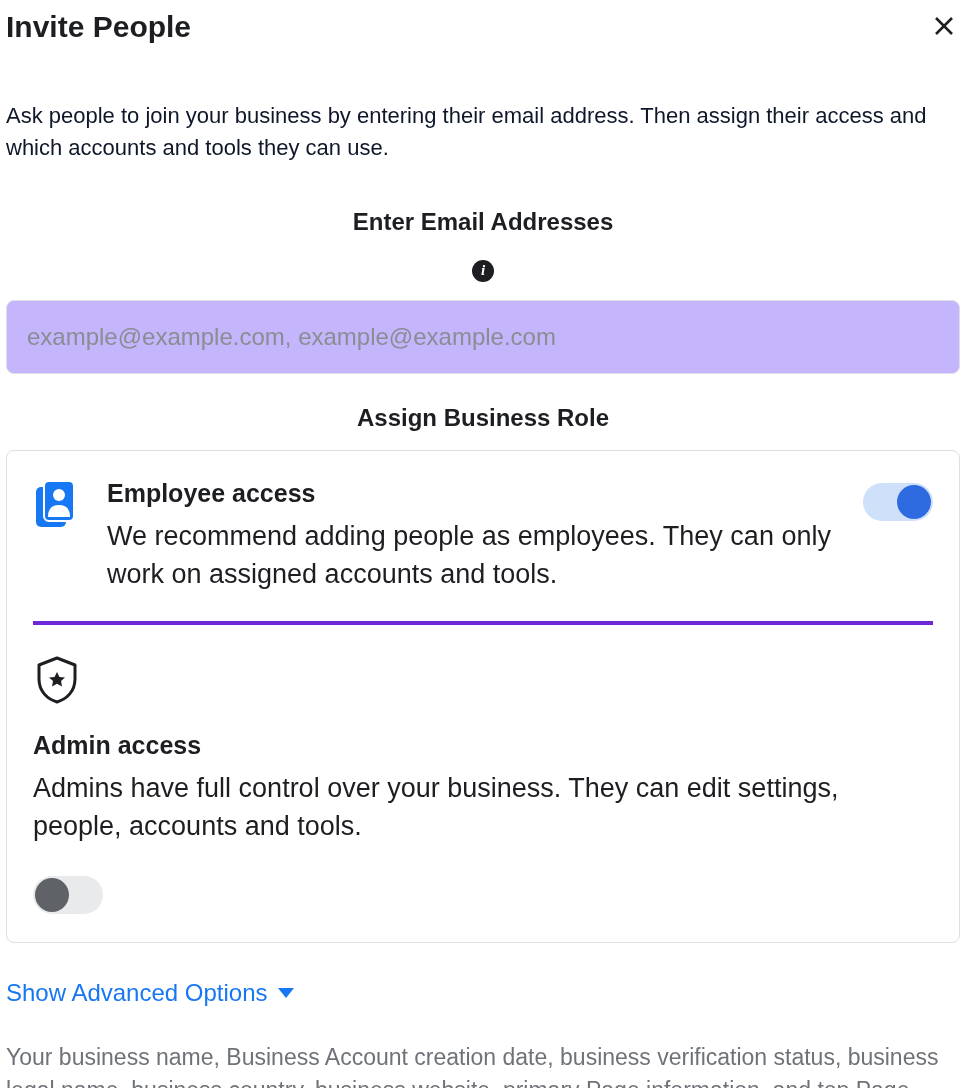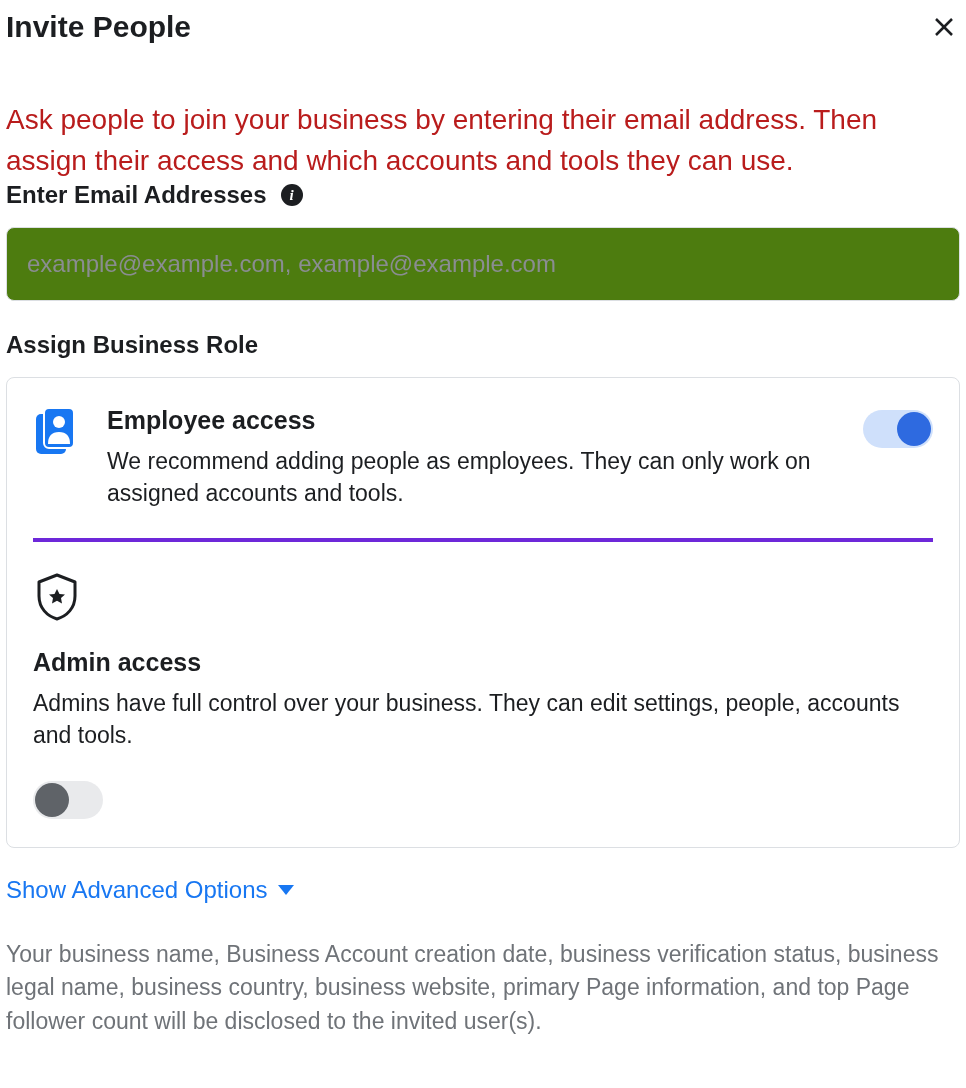--- a/index.html
+++ b/index.html
@@ -6,52 +6,54 @@
   body {
     font-family: -apple-system, BlinkMacSystemFont, "Segoe UI", Helvetica, Arial, sans-serif;
     background: #fff;
     color: #1c1e21;
     width: 966px;
     padding: 10px 6px 20px 6px;
   }
   .dialog-header {
     display: flex;
     justify-content: space-between;
-    align-items: center;
+    align-items: flex-start;
     margin-bottom: 56px;
   }
   .dialog-title {
     font-size: 30px;
     font-weight: 700;
     color: #1c1e21;
   }
   .close-btn {
     width: 32px;
     height: 32px;
     display: flex;
     align-items: center;
     justify-content: center;
     cursor: pointer;
     background: none;
     border: none;
   }
   .close-btn svg { width: 24px; height: 24px; stroke: #1c1e21; stroke-width: 2.5; }
   .intro {
-    font-size: 28px;
-    color: #b91c1c;
+    font-size: 22px;
+    color: #0f172a;
     line-height: 1.45;
+    margin-bottom: 44px;
   }
   .section-label {
     font-size: 24px;
     font-weight: 700;
     color: #1c1e21;
     margin-bottom: 18px;
     display: flex;
     align-items: center;
-    gap: 14px;
+    gap: 24px;
+    flex-direction: column;
   }
   .info-icon {
     width: 22px;
     height: 22px;
     background: #1c1e21;
     color: #fff;
     border-radius: 50%;
     display: inline-flex;
     align-items: center;
     justify-content: center;
@@ -59,48 +61,48 @@
     font-family: Georgia, serif;
     font-weight: bold;
     font-size: 15px;
   }
   .email-input {
     width: 100%;
     padding: 22px 20px;
     font-size: 24px;
     border: 1px solid #dcdfe3;
     border-radius: 8px;
-    background: #4d7c0f;
+    background: #c4b5fd;
     color: #1c1e21;
     margin-bottom: 30px;
   }
   .email-input::placeholder { color: #8a8d91; }
   .roles-box {
     border: 1px solid #dcdfe3;
     border-radius: 8px;
     padding: 0 26px;
-    margin-bottom: 28px;
+    margin-bottom: 36px;
   }
   .role-row {
     display: flex;
     align-items: flex-start;
     gap: 26px;
     padding: 28px 0;
   }
   .role-row + .role-row { border-top: 4px solid #6d28d9; flex-direction: column; }
   .role-icon { width: 48px; flex-shrink: 0; display:flex; align-items:flex-start; justify-content:center; padding-top:2px;}
   .role-text { flex: 1; }
   .role-title {
     font-size: 25px;
     font-weight: 700;
     color: #1c1e21;
     margin-bottom: 10px;
   }
   .role-desc {
-    font-size: 23px;
+    font-size: 27px;
     color: #1c1e21;
     line-height: 1.4;
   }
   .toggle {
     width: 70px;
     height: 38px;
     border-radius: 19px;
     position: relative;
     cursor: pointer;
     flex-shrink: 0;

